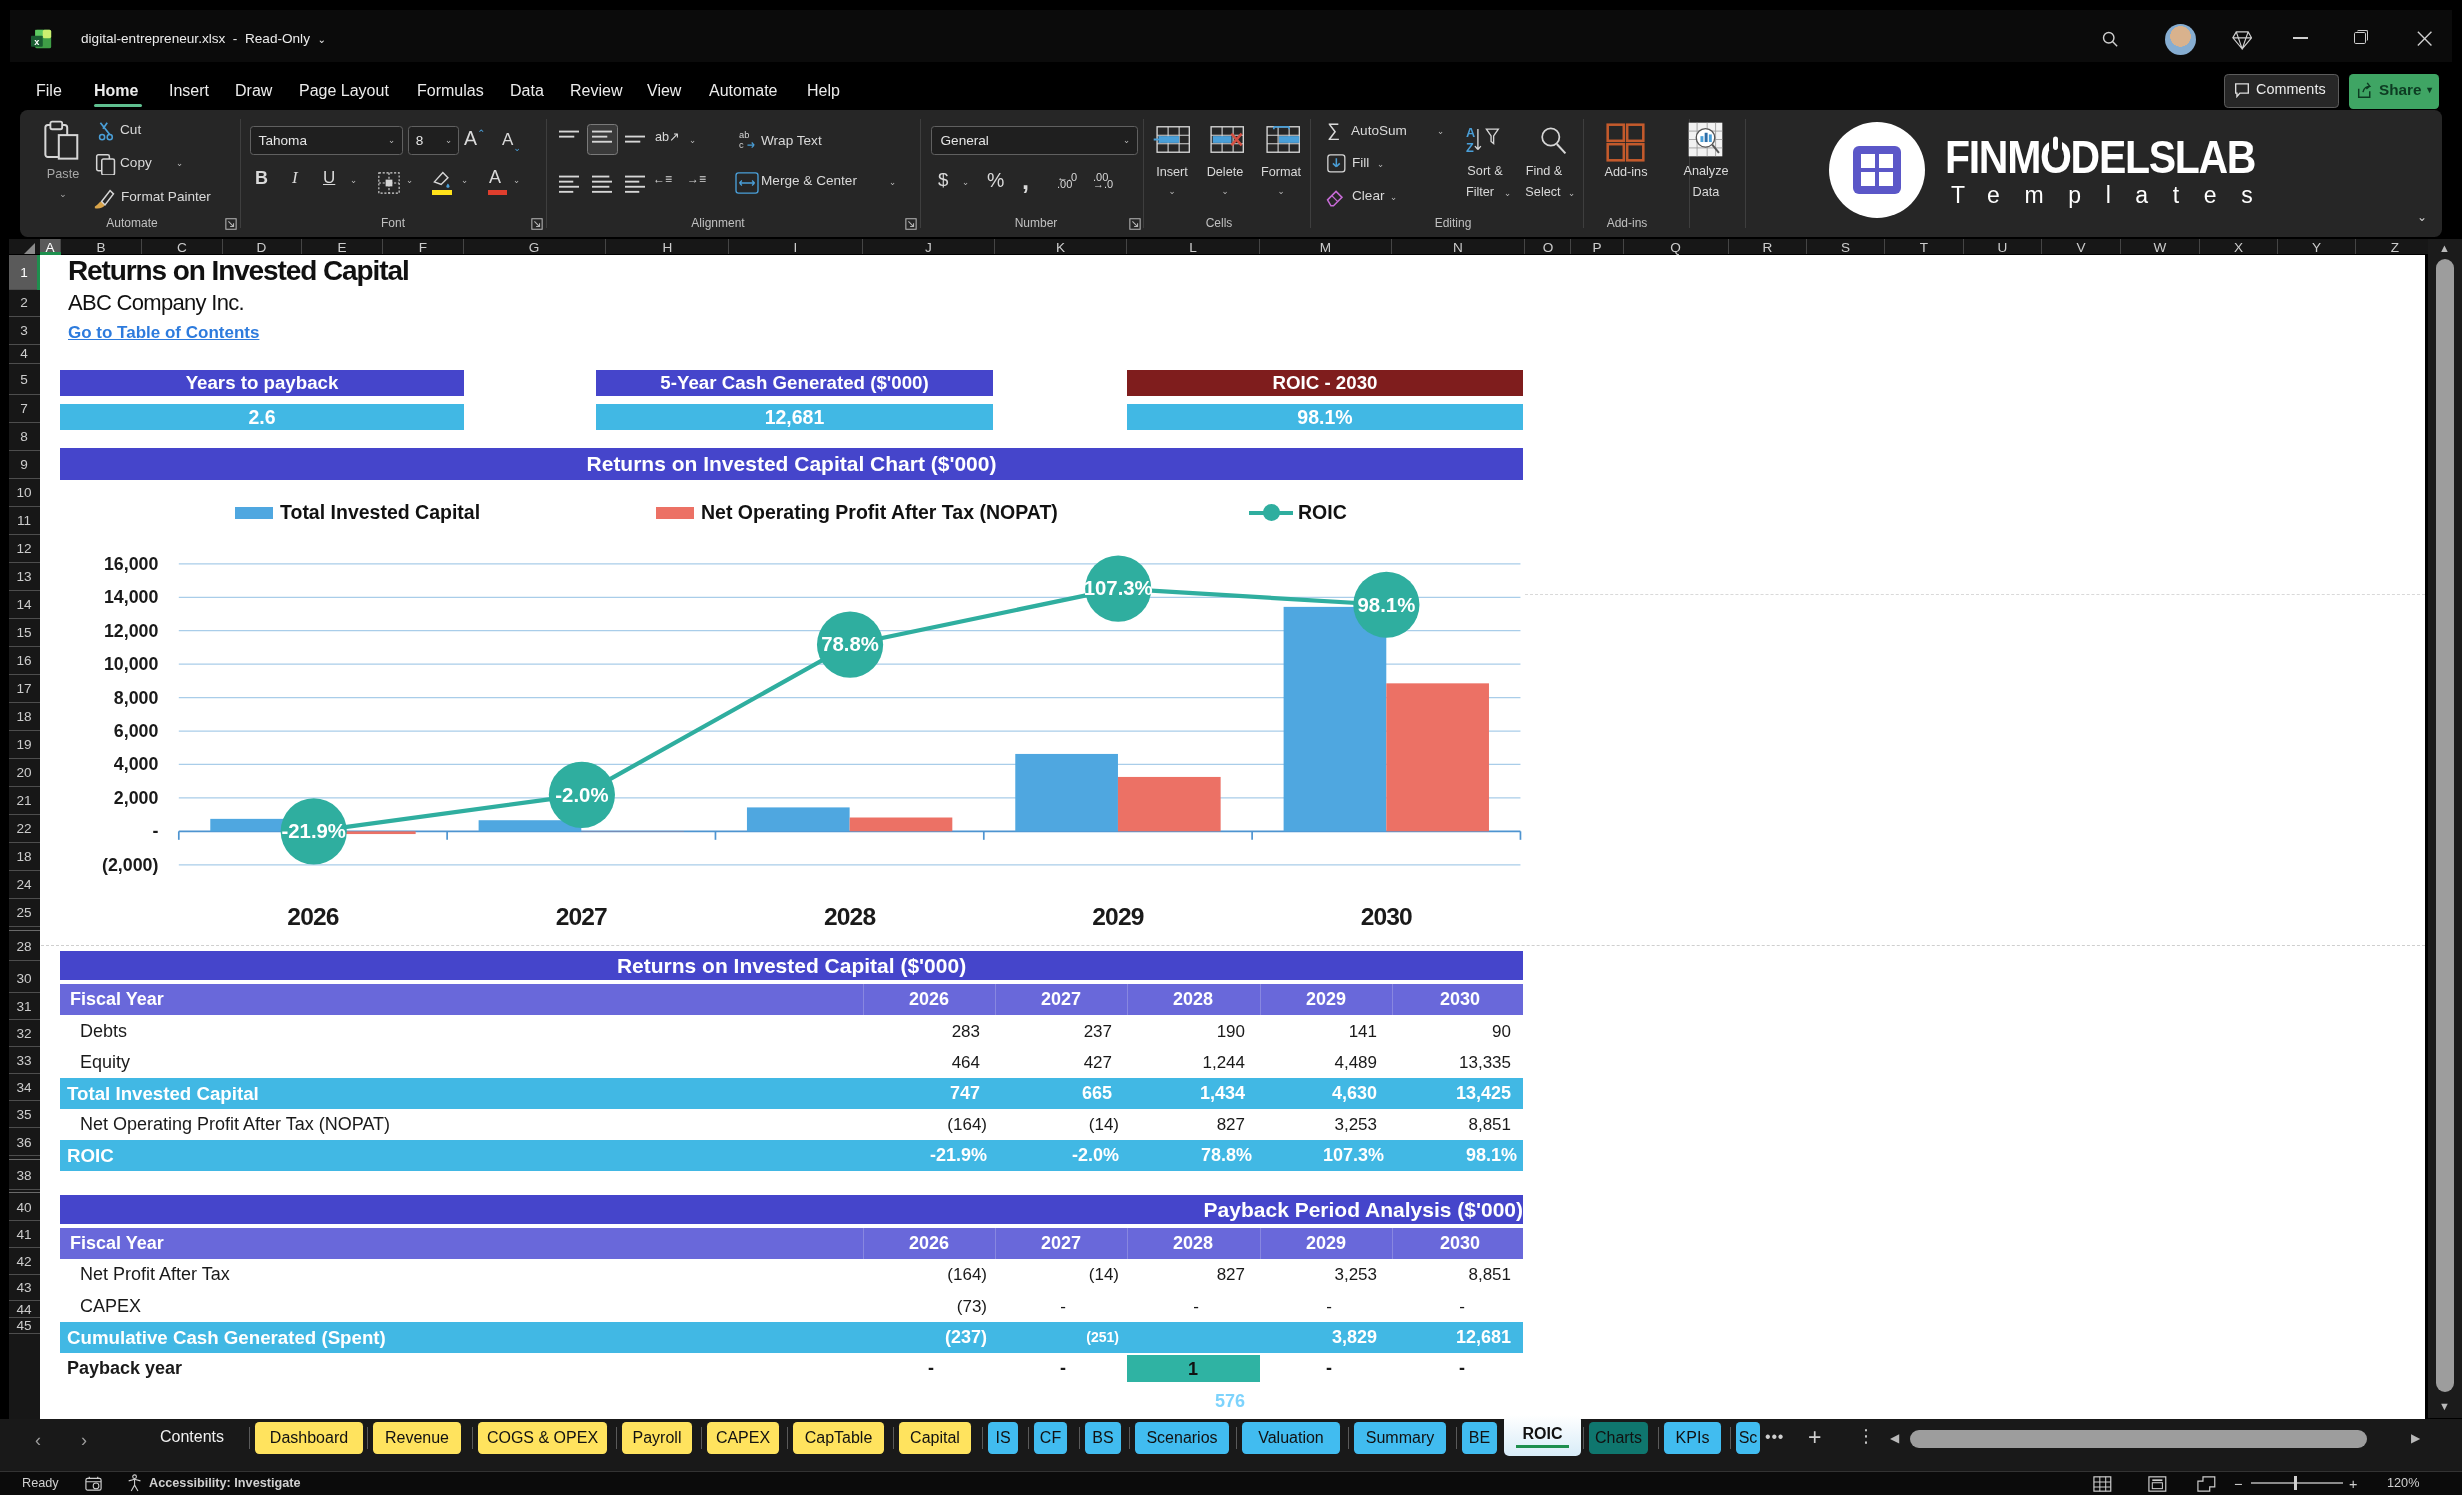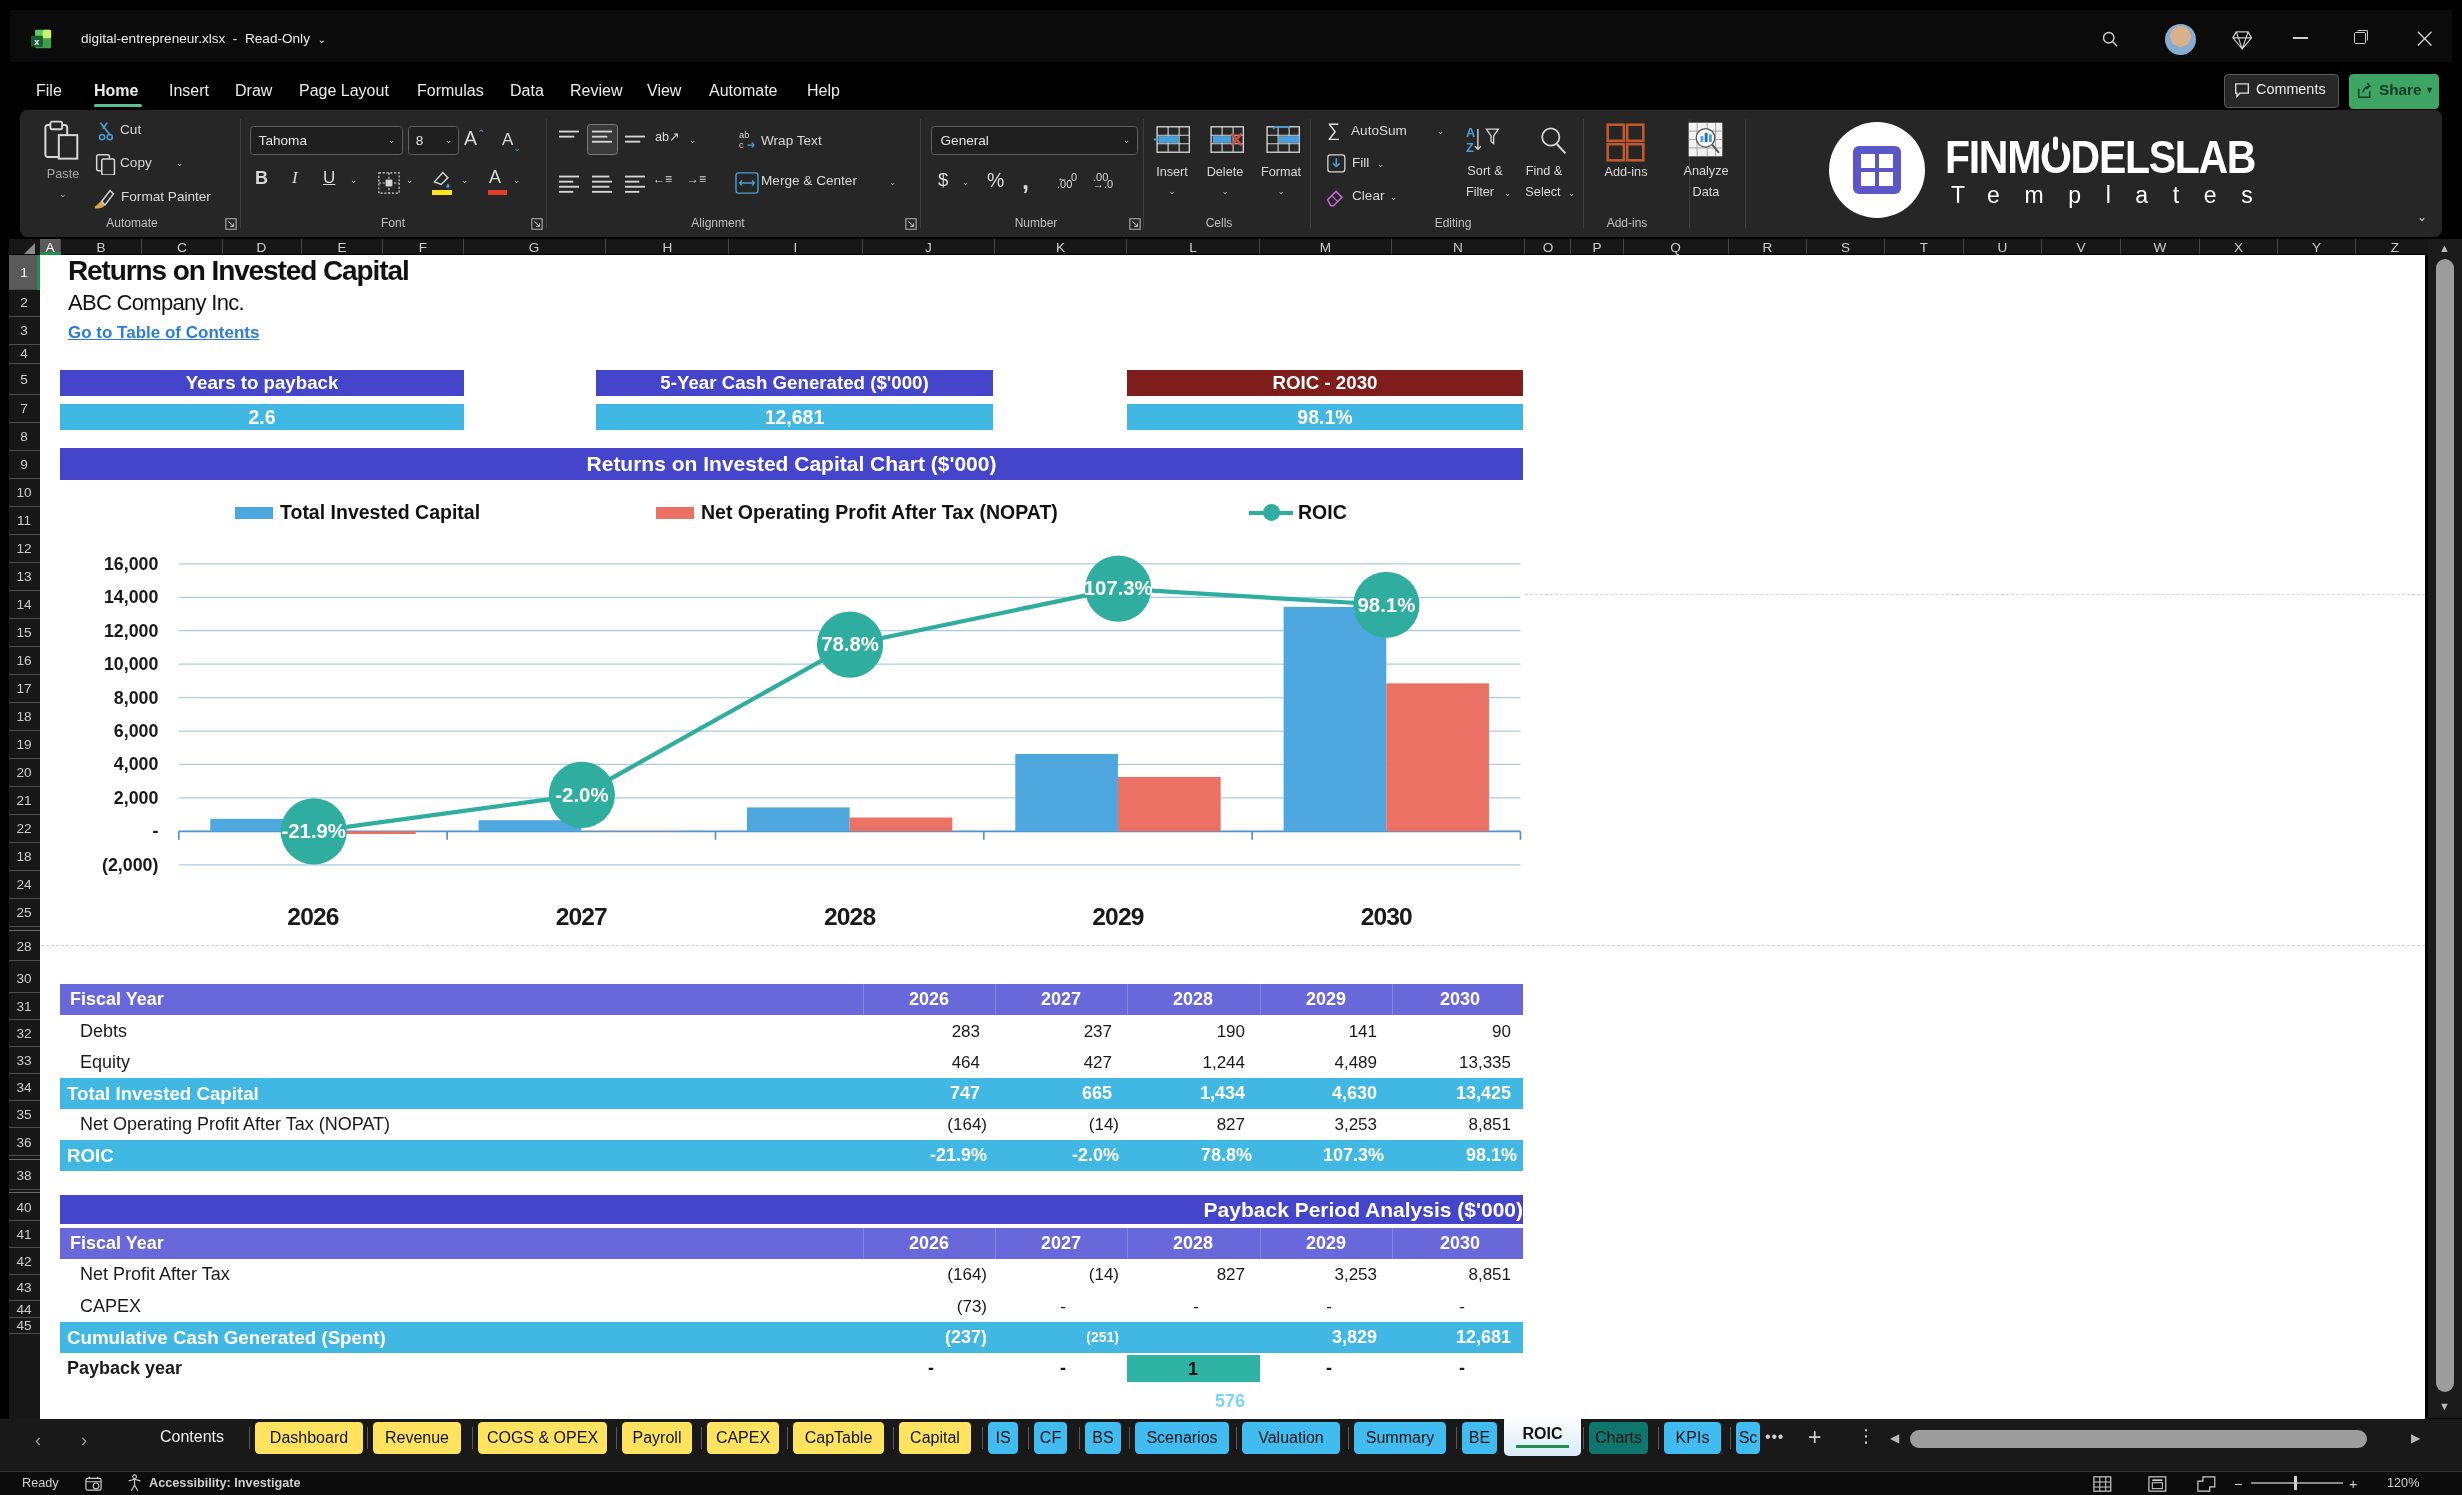--- a/index.html
+++ b/index.html
@@ -425,20 +425,21 @@
       <text x="1246.7" y="524" font-size="29" font-weight="bold" fill="#1a1a1a" text-anchor="middle" letter-spacing="-1">2029</text>
       <text x="1562.9" y="524" font-size="29" font-weight="bold" fill="#1a1a1a" text-anchor="middle" letter-spacing="-1">2030</text>
     </svg>
 <div class="abs" style="left:235px;top:507px;width:38px;height:12px;background:#4fa7e0"></div>
 <div class="abs" style="left:280px;top:501px;font-size:19.5px;font-weight:bold;color:#111">Total Invested Capital</div>
 <div class="abs" style="left:656px;top:507px;width:38px;height:12px;background:#ec7165"></div>
 <div class="abs" style="left:701px;top:501px;font-size:19.5px;font-weight:bold;color:#111">Net Operating Profit After Tax (NOPAT)</div>
 <div class="abs" style="left:1249px;top:511px;width:44px;height:4.2px;background:#2fae9f"></div>
 <div class="abs" style="left:1263px;top:504px;width:17px;height:17px;border-radius:50%;background:#2fae9f"></div>
 <div class="abs" style="left:1298px;top:501px;font-size:19.5px;font-weight:bold;color:#111">ROIC</div>
+<div class="abs" style="left:60px;top:951px;width:1463px;height:29px;background:#4545cb;color:#fff;font-size:21px;font-weight:bold;text-align:center;line-height:29px">Returns on Invested Capital ($'000)</div>
     <div class="abs" style="left:60px;top:984px;width:1463px;height:31px;background:#6968da"></div>
     <div class="abs" style="left:70px;top:984px;font-size:18px;font-weight:bold;color:#fff;line-height:31px">Fiscal Year</div>
     <div class="abs" style="left:878px;top:984px;width:102px;font-size:18px;font-weight:bold;color:#fff;text-align:center;line-height:31px">2026</div>
     <div class="abs" style="left:863px;top:984px;width:0.8px;height:31px;background:#8887e0"></div>
     <div class="abs" style="left:1010px;top:984px;width:102px;font-size:18px;font-weight:bold;color:#fff;text-align:center;line-height:31px">2027</div>
     <div class="abs" style="left:995px;top:984px;width:0.8px;height:31px;background:#8887e0"></div>
     <div class="abs" style="left:1142px;top:984px;width:102px;font-size:18px;font-weight:bold;color:#fff;text-align:center;line-height:31px">2028</div>
     <div class="abs" style="left:1127px;top:984px;width:0.8px;height:31px;background:#8887e0"></div>
     <div class="abs" style="left:1275px;top:984px;width:102px;font-size:18px;font-weight:bold;color:#fff;text-align:center;line-height:31px">2029</div>
     <div class="abs" style="left:1260px;top:984px;width:0.8px;height:31px;background:#8887e0"></div>

